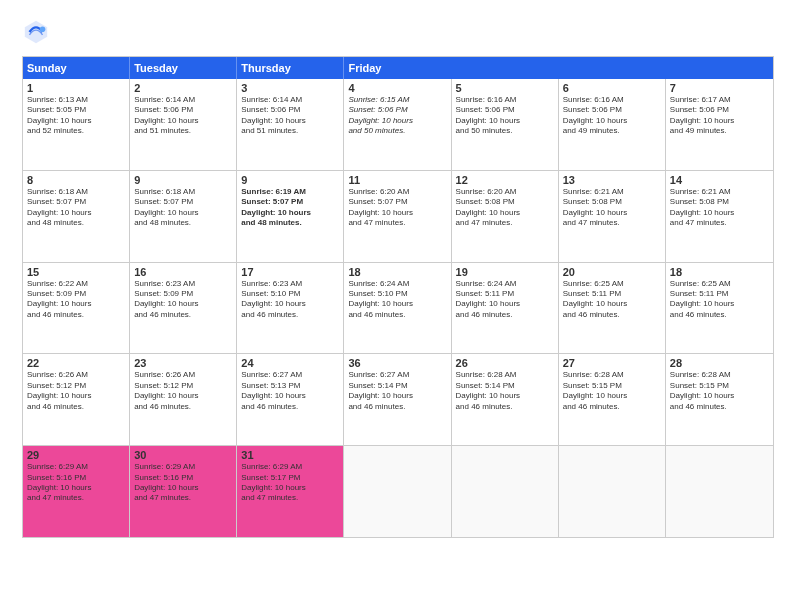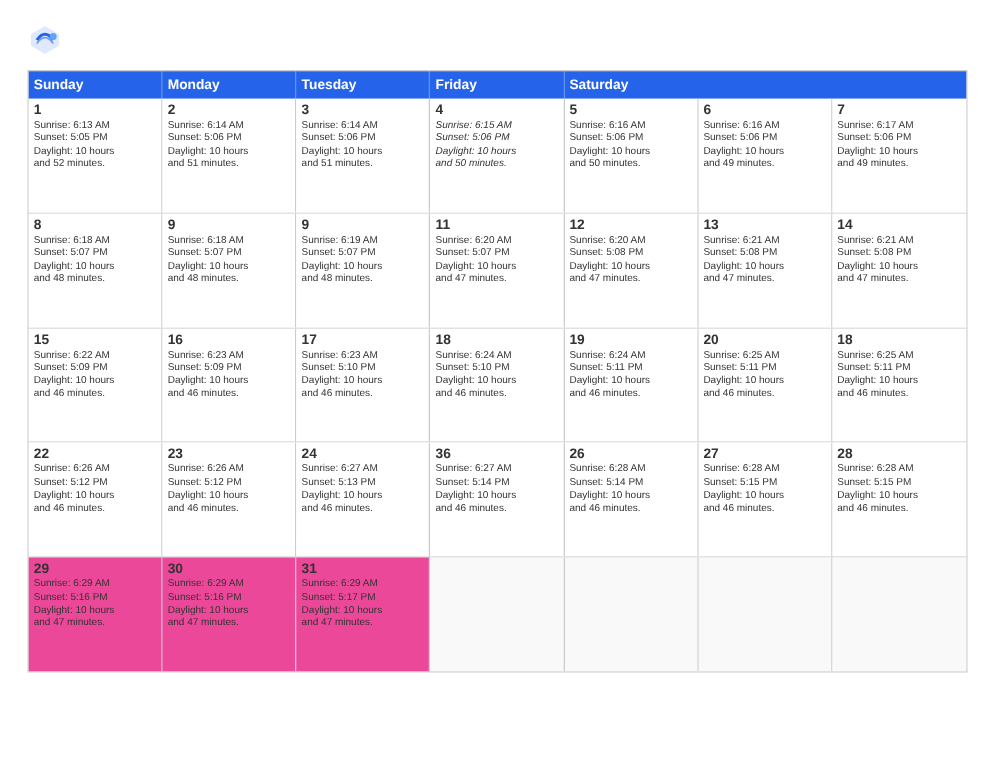--- a/index.html
+++ b/index.html
@@ -135,24 +135,23 @@
     </div>
     <div class="title-block">
       <div class="month-title"></div>
       <div class="location"></div>
     </div>
   </div>
 
   <div class="calendar">
     <div class="cal-header" id="cal-header">
         <div class="cal-header-cell">Sunday</div>
-        <div class="cal-header-cell">Monday</div>
         <div class="cal-header-cell">Tuesday</div>
+        <div class="cal-header-cell">Thursday</div>
         <div class="cal-header-cell">Friday</div>
-        <div class="cal-header-cell">Saturday</div>
       </div>
     <div class="cal-body" id="cal-body">
         <div class="cal-row">
           <div class="cal-cell">
             <span class="day-num">1</span>
             <div class="cell-text" style="white-space: pre-line;">Sunrise: 6:13 AM
 Sunset: 5:05 PM
 Daylight: 10 hours
 and 52 minutes.</div>
           </div>
@@ -209,21 +208,21 @@
           </div>
           <div class="cal-cell">
             <span class="day-num">9</span>
             <div class="cell-text" style="white-space: pre-line;">Sunrise: 6:18 AM
 Sunset: 5:07 PM
 Daylight: 10 hours
 and 48 minutes.</div>
           </div>
           <div class="cal-cell">
             <span class="day-num">9</span>
-            <div class="cell-text" style="white-space: pre-line;">Sunrise: 6:19 AM
+            <div class="cell-text" style="white-space: pre-line; font-weight: bold;">Sunrise: 6:19 AM
 Sunset: 5:07 PM
 Daylight: 10 hours
 and 48 minutes.</div>
           </div>
           <div class="cal-cell">
             <span class="day-num">11</span>
             <div class="cell-text" style="white-space: pre-line;">Sunrise: 6:20 AM
 Sunset: 5:07 PM
 Daylight: 10 hours
 and 47 minutes.</div>

